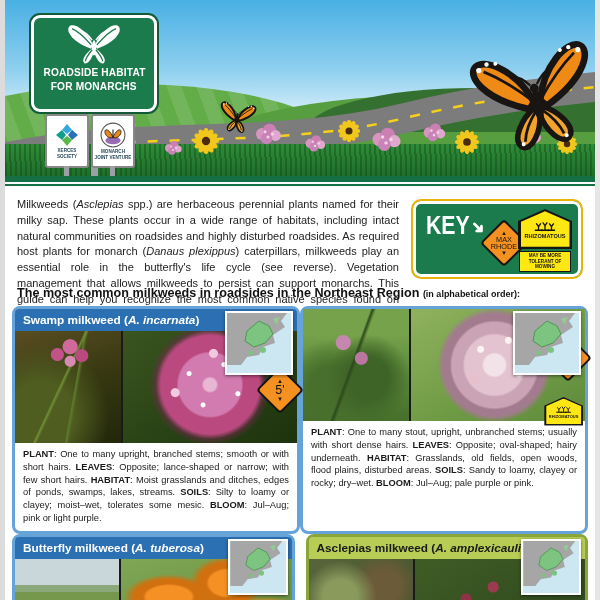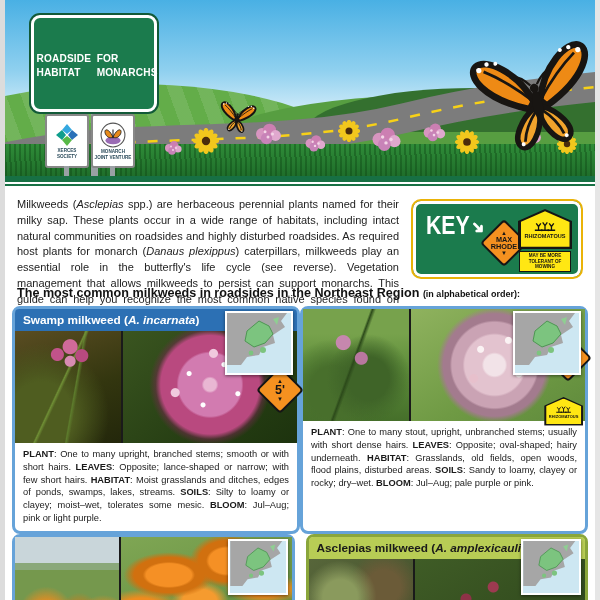--- a/index.html
+++ b/index.html
@@ -18,21 +18,21 @@
   .hill-b{position:absolute;left:190px;top:94px;width:520px;height:120px;background:#579e41;border-radius:50%;}
   .trees{position:absolute;left:300px;top:88px;width:340px;height:44px;background:#34702f;border-radius:50% 50% 0 0/100% 100% 0 0;}
   .road-svg{position:absolute;inset:0;width:100%;height:100%;}
   .grassband{position:absolute;left:0;right:0;bottom:0;height:32px;background:linear-gradient(180deg,#2f8c38,#1f6e2a);}
   .grassband::before{content:"";position:absolute;inset:0;
     background:repeating-linear-gradient(88deg,rgba(10,60,15,.35) 0 2px,rgba(0,0,0,0) 2px 5px);}
   .flower{position:absolute;}
   
   .road-sign{position:absolute;left:26px;top:15px;width:126px;height:97px;background:#1b7b4d;
     border:3px solid #fff;border-radius:9px;box-shadow:0 0 0 2px #125a38;z-index:6;
-    display:flex;align-items:center;justify-content:flex-start;padding-top:4px;box-sizing:border-box;}
+    display:flex;flex-direction:column;align-items:center;justify-content:flex-start;padding-top:4px;box-sizing:border-box;}
   .road-sign .bfly{width:62px;height:44px;}
   .road-sign .l1,.road-sign .l2{color:#fff;font-weight:bold;font-size:11px;letter-spacing:.2px;line-height:1.25;transform:scaleX(.92);}
   .sign-post{position:absolute;left:86px;top:108px;width:7px;height:70px;background:#9aa0a4;z-index:5;}
   
   .titlebox{position:absolute;left:170px;right:4px;top:10px;text-align:center;z-index:4;color:#fff;}
   .title{font-size:25px;font-weight:bold;transform:scaleX(.82);transform-origin:center;
     text-shadow:0 1px 2px rgba(0,60,100,.4);letter-spacing:.5px;white-space:nowrap;}
   .subtitle{font-size:9.5px;font-weight:bold;transform:scaleX(.9);transform-origin:center;
     line-height:1.5;text-shadow:0 1px 1px rgba(0,60,100,.4);white-space:nowrap;}
   
@@ -47,21 +47,21 @@
     padding:8px 12px 0 12px;box-sizing:border-box;}
   .intro-text{flex:1;font-size:11px;line-height:1.44;text-align:justify;color:#222;}
   .key-sign{width:168px;height:76px;background:#1b7b4d;border:2px solid #eab308;border-radius:10px;
     box-shadow:inset 0 0 0 3px #fff;flex:none;position:relative;margin-top:2px;}
   .key-word{position:absolute;left:13px;top:10px;color:#fff;font-weight:bold;font-size:25px;transform:scaleX(.85);transform-origin:left;}
   .key-arrow{position:absolute;left:58px;top:16px;color:#fff;font-size:17px;font-weight:bold;transform:rotate(45deg);}
   .dwrap{position:absolute;width:50px;height:50px;}
   .dmd{position:absolute;left:8px;top:8px;width:30px;height:30px;background:#f59120;border:2.5px solid #151515;
     border-radius:4px;transform:rotate(45deg);}
   .dlbl{position:absolute;inset:0;display:flex;flex-direction:column;align-items:center;justify-content:center;
-    color:#151515;font-weight:bold;line-height:1;z-index:2;}
+    color:#151515;font-weight:normal;line-height:1;z-index:2;}
   .dlbl .arr{font-size:6px;}
   .key-max{left:66px;top:17px;}
   .key-max .t{font-size:7.3px;letter-spacing:0;}
   .pent-outer{width:54px;height:40px;background:#151515;clip-path:polygon(50% 0,100% 30%,100% 100%,0 100%,0 30%);
     display:flex;align-items:center;justify-content:center;}
   .pent-inner{width:49px;height:35.5px;background:#ffe713;clip-path:polygon(50% 0,100% 30%,100% 100%,0 100%,0 30%);
     display:flex;flex-direction:column;align-items:center;justify-content:center;}
   .pent-inner .rl{font-size:5.6px;font-weight:bold;color:#151515;}
   .key-rh{position:absolute;right:9px;top:8px;width:54px;display:flex;flex-direction:column;align-items:center;}
   .plaque{margin-top:2px;background:#ffe713;border:1.5px solid #151515;font-size:4.6px;font-weight:bold;
@@ -421,20 +421,23 @@
       <svg class="map">
           <use href="#map-ne"></use>
         </svg>
       <div class="desc"><b>PLANT</b>: One to many stout, upright, unbranched stems; usually with short dense hairs. <b>LEAVES</b>: Opposite; oval-shaped; hairy underneath. <b>HABITAT</b>: Grasslands, old fields, open woods, flood plains, disturbed areas. <b>SOILS</b>: Sandy to loamy, clayey or rocky; dry–wet. <b>BLOOM</b>: Jul–Aug; pale purple or pink.</div>
     </div>
   </div>
 
   <div class="cards2">
 
     <div class="card">
+      <div class="card-head">
+        <span><span>Butterfly milkweed (</span><i>A. tuberosa</i><span>)</span></span>
+      </div>
       <div class="photos photos2">
         <div class="ph bf-l"></div>
         <div class="ph bf-r"></div>
 
       </div>
       <svg class="map small">
           <use href="#map-ne"></use>
         </svg>
     </div>
 

